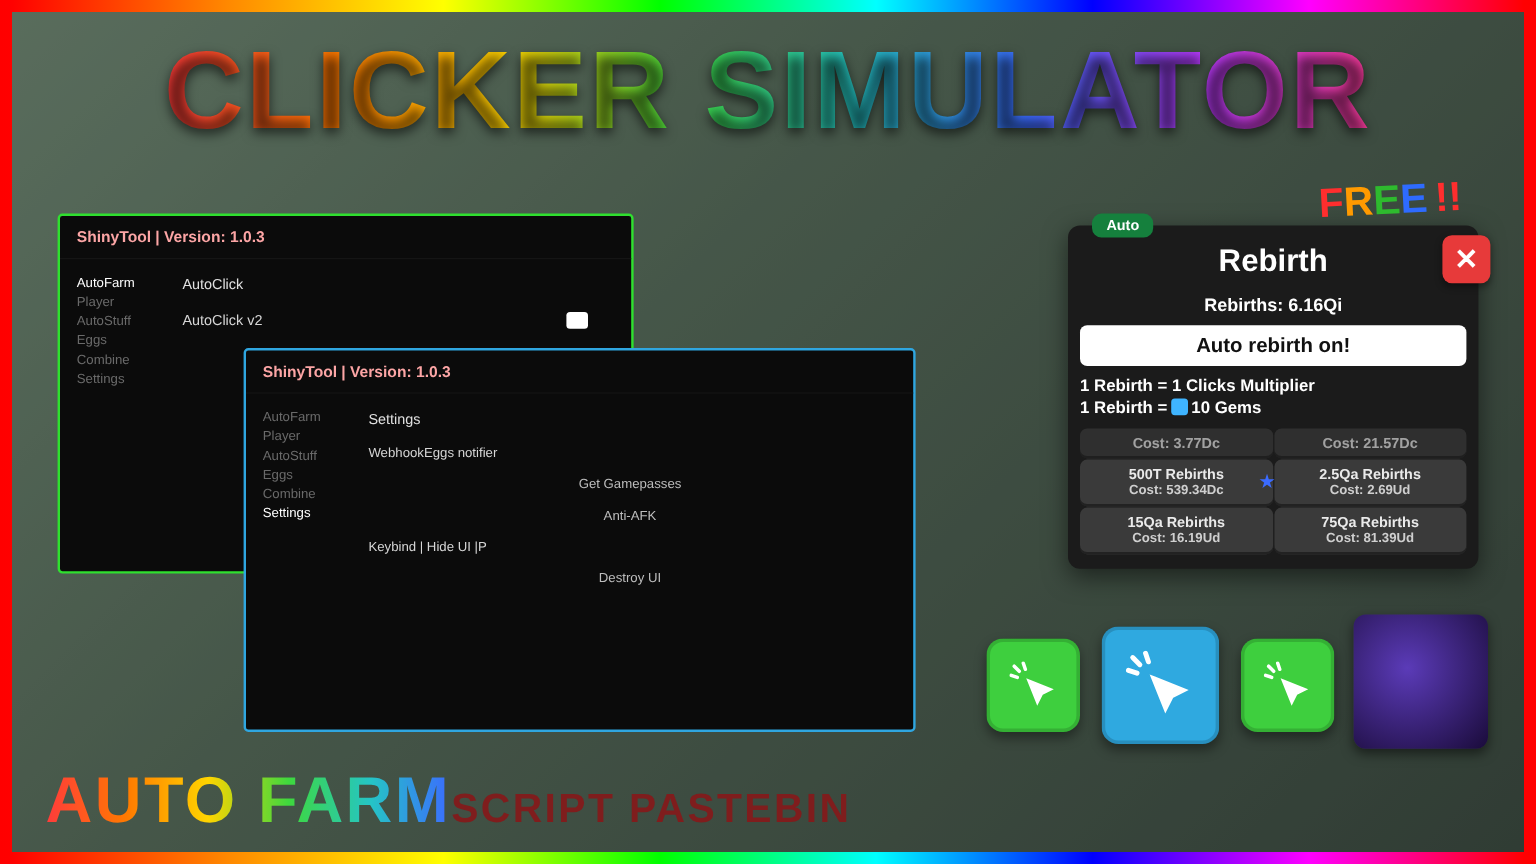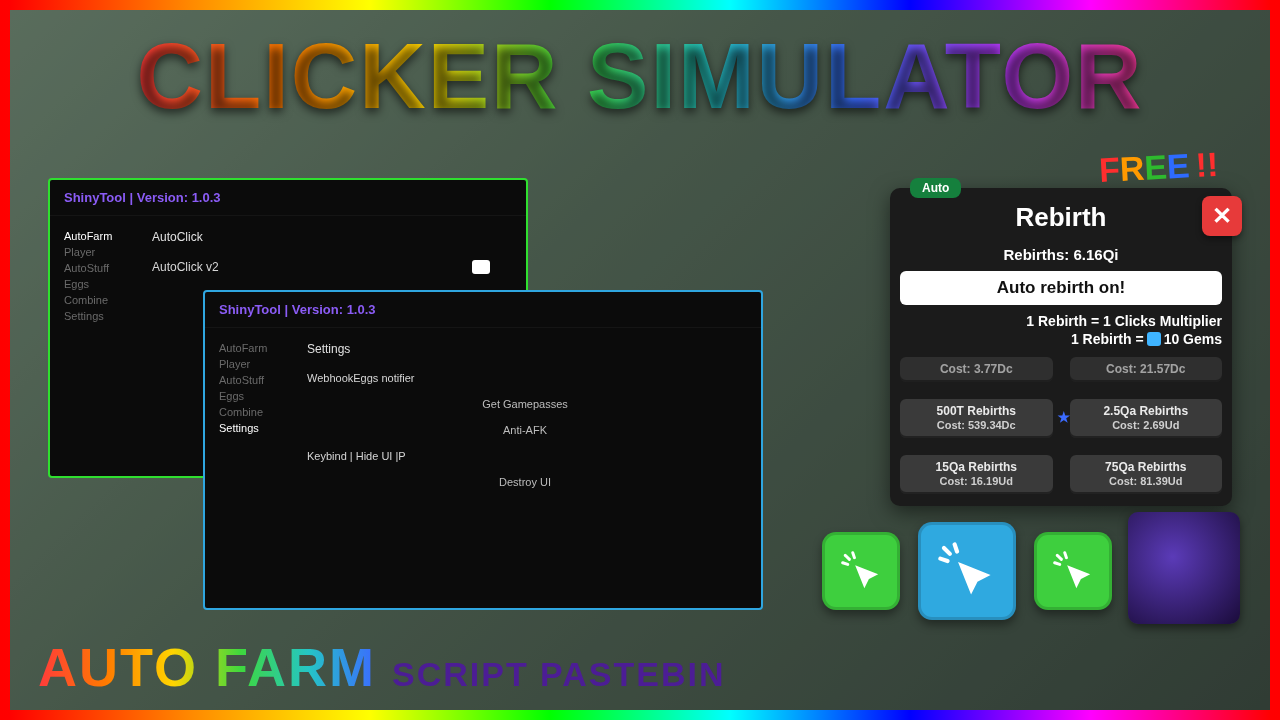--- a/index.html
+++ b/index.html
@@ -27,29 +27,29 @@
   font-size: 92px; font-weight: 900; letter-spacing: 2px;
   background: linear-gradient(90deg,#ff3b3b,#ff7a00,#ffd400,#3ed83e,#25c5c5,#3b6bff,#b83bff,#ff3b9a);
   -webkit-background-clip: text; background-clip: text; color: transparent;
   text-shadow: 0 4px 10px rgba(0,0,0,0.6);
   z-index: 5; white-space: nowrap;
 }
 
 
 .caption {
   position: absolute; bottom: 22px; left: 38px; z-index: 50;
-  display: flex; align-items: baseline; gap: 16px;
+  display: flex; align-items: baseline; 
 }
 .caption .main {
   font-size: 54px; font-weight: 900; letter-spacing: 2px;
   background: linear-gradient(90deg,#ff3b3b,#ff7a00,#ffd400,#3ed83e,#25c5c5,#3b6bff);
   -webkit-background-clip: text; background-clip: text; color: transparent;
 }
 .caption .sub {
-  font-size: 34px; font-weight: 700; color: #4c1d95; letter-spacing: 2px;
+  font-size: 34px; font-weight: 700; color: #7f1d1d; letter-spacing: 2px;
 }
 
 
 .free-badge {
   position: absolute; top: 148px; right: 62px;
   font-size: 34px; font-weight: 900; z-index: 60;
   transform: rotate(-3deg);
 }
 .free-badge .l1{color:#ff2e2e}
 .free-badge .l2{color:#ff9a00}
@@ -57,21 +57,21 @@
 .free-badge .l4{color:#2e6bff}
 .free-badge .ex{color:#ff2e2e; margin-left:6px}
 
 
 .panel {
   position: absolute; background:#0b0b0b; color:#d6d6d6;
   border-radius:4px; font-size:12px; z-index:20;
 }
 .panel.green { border:2px solid #2fe02f; top:178px; left:48px; width:480px; height:300px; z-index:20; }
 .panel.blue  { border:2px solid #2fa6e0; top:290px; left:203px; width:560px; height:320px; z-index:30; }
-.panel-title { padding:10px 14px; font-size:13px; font-weight:600; color:#8b5cf6; border-bottom:1px solid #151515; }
+.panel-title { padding:10px 14px; font-size:13px; font-weight:600; color:#fca5a5; border-bottom:1px solid #151515; }
 .panel-body { display:flex; height: calc(100% - 38px); }
 .side-nav { width:92px; display:flex; flex-direction:column; padding:14px 6px 0 14px; gap:4px; }
 .side-nav div { color:#6a6a6a; font-size:11px; cursor:pointer; }
 .side-nav div.active { color:#fff; }
 .content { flex:1; padding:14px 18px 0 10px; position:relative; }
 .content .sect-head { color:#e0e0e0; font-size:12px; margin-bottom:16px; }
 .row { display:flex; justify-content:space-between; align-items:center; margin:10px 0; padding-right:18px; }
 .check { width:18px; height:14px; background:#fff; border-radius:3px; }
 .mid-btn { text-align:center; margin:14px 0; font-size:11px; color:#bdbdbd; }
 .kb-row { display:flex; justify-content:flex-start; margin:14px 0; font-size:11px; padding-right:18px;}
@@ -93,23 +93,23 @@
   display:flex; align-items:center; justify-content:center;
   font-size:24px; font-weight:900; color:#fff; cursor:pointer;
   box-shadow:0 3px 6px rgba(0,0,0,0.4);
 }
 .rebirth h2 { text-align:center; font-size:26px; font-weight:800; margin-top:6px; }
 .rebirth .count { text-align:center; font-size:15px; font-weight:700; margin:13px 0 8px; }
 .rebirth .pill-white {
   background:#fff; color:#111; font-weight:700; font-size:17px;
   text-align:center; padding:7px 0; border-radius:6px; margin:4px 0 8px;
 }
-.rebirth .info-line { text-align:right; font-size:14px; font-weight:700; margin:2px 0; }
+.rebirth .info-line { text-align:left; font-size:14px; font-weight:700; margin:2px 0; }
 .rebirth .gem { display:inline-block; width:14px; height:14px; background:#3fb4ff; border-radius:3px; vertical-align:-2px; margin:0 3px; }
-.rebirth .grid { display:grid; grid-template-columns:1fr 1fr; gap:17px; margin-top:10px; }
+.rebirth .grid { display:grid; grid-template-columns:1fr 1fr; gap:1px; margin-top:10px; }
 .r-btn {
   background:#3a3a3a; border-radius:6px; padding:5px 7px;
   font-size:12px; line-height:1.25; font-weight:700; color:#eaeaea;
   display:flex; flex-direction:column; align-items:center;
   cursor:pointer; box-shadow: inset 0 -2px 0 rgba(0,0,0,0.4);
   position:relative;
 }
 .r-btn .cost { font-size:11px; font-weight:600; color:#cfcfcf; }
 .r-btn.star::before {
   content:"★"; color:#3b6bff; position:absolute; left:-12px; top:10px; font-size:14px;

